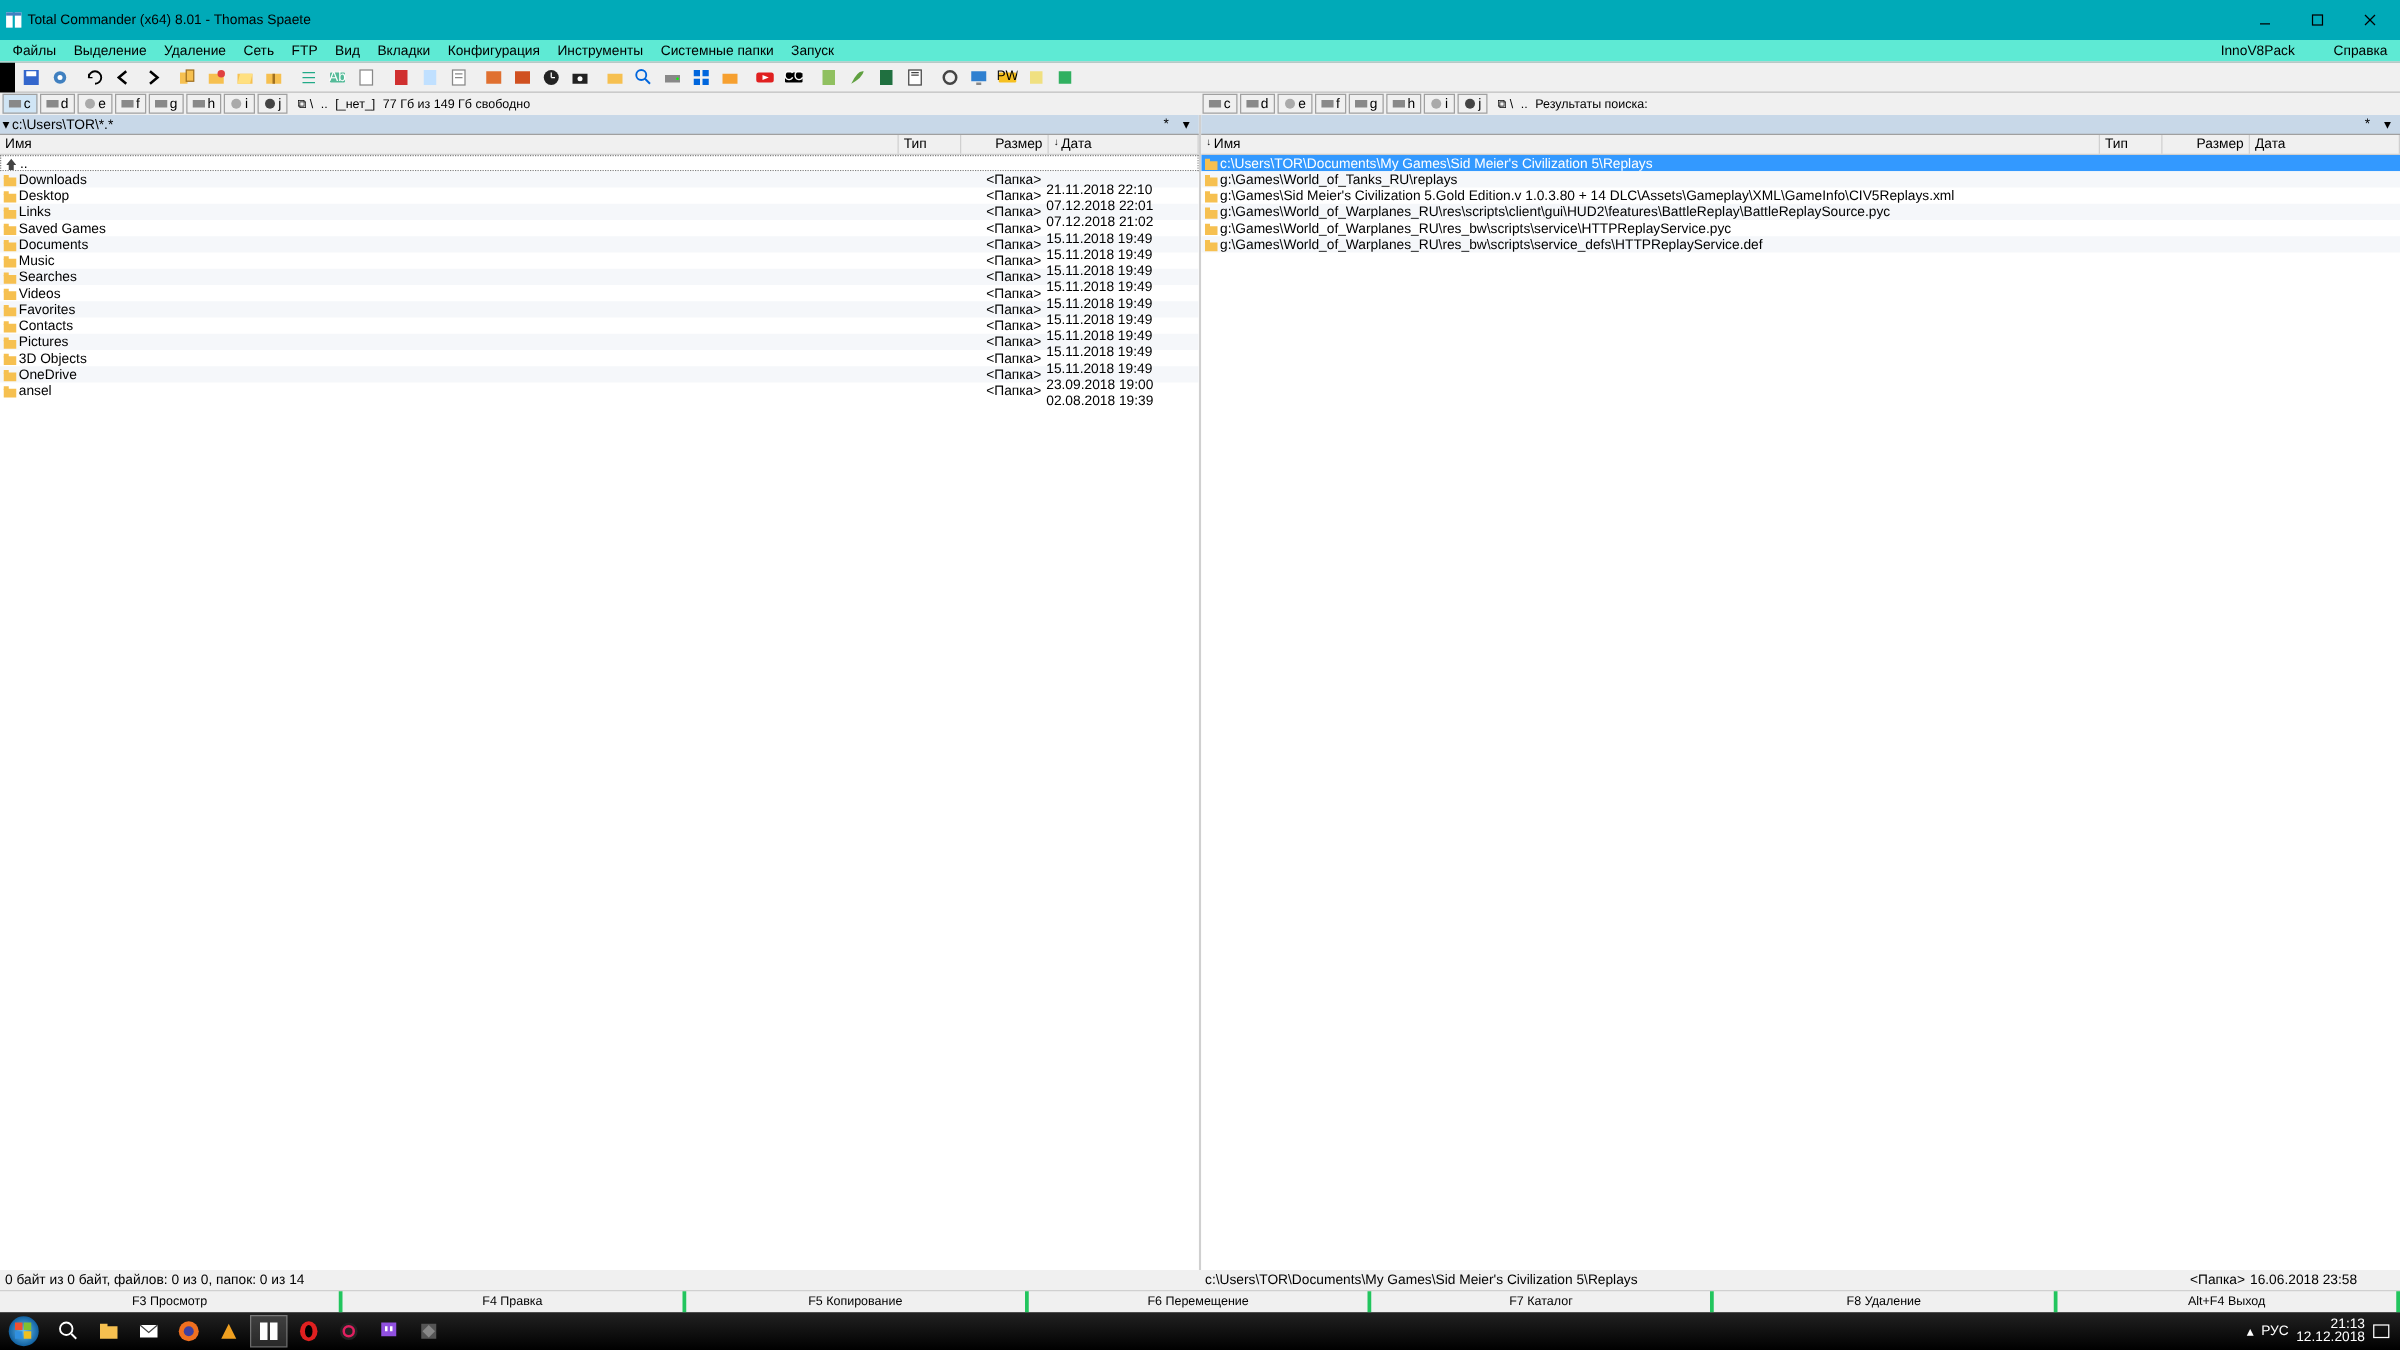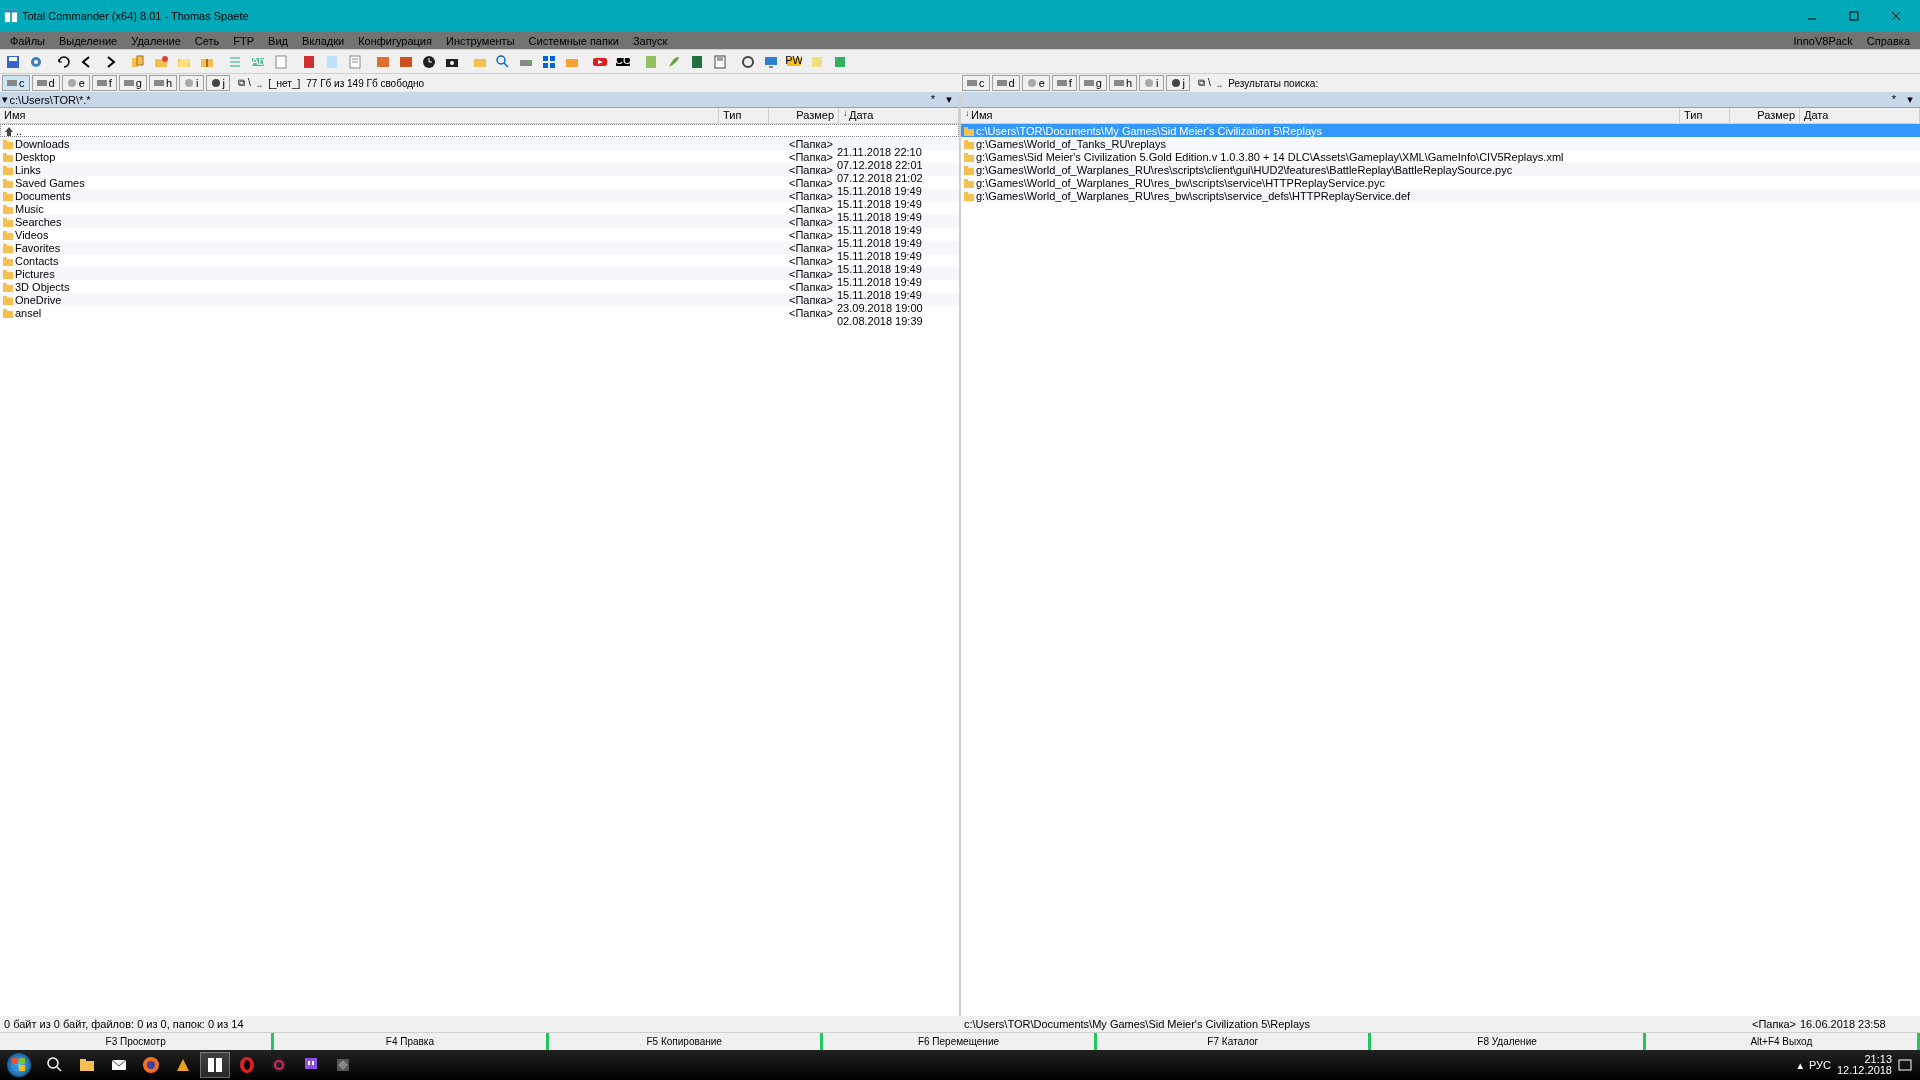--- a/index.html
+++ b/index.html
@@ -2,24 +2,24 @@
 <html><head>
 <meta charset="utf-8">
 <style>
 * { margin: 0; padding: 0; box-sizing: border-box; font-family: Tahoma, sans-serif; font-size: 11px; }
 body { width: 1920px; height: 1080px; overflow: hidden; background: #000; display: flex; flex-direction: column; }
 .titlebar { height: 23px; background: #00aab8; display: flex; align-items: center; color: #000; padding: 16px 4px; }
 .titlebar-icon { width: 14px; height: 14px; margin-right: 4px; }
 .titlebar-text { flex: 1; font-size: 11px; }
 .titlebar-btns { display: flex; gap: 2px; }
 .titlebar-btn { width: 40px; height: 20px; display: flex; align-items: center; justify-content: center; cursor: pointer; }
-.menubar { height: 18px; background: #737373; border-bottom: 1px solid #d0d0d0; display: flex; align-items: center; padding: 0 4px; gap: 2px; }
-.menubar .right { margin-left: auto; display: flex; gap: 2px; }
+.menubar { height: 18px; background: #5eead4; border-bottom: 1px solid #d0d0d0; display: flex; align-items: center; padding: 0 4px; gap: 2px; }
+.menubar .right { margin-left: auto; display: flex; gap: 19px; }
 .menu-item { padding: 2px 6px; cursor: pointer; }
-.toolbar { height: 24px; background: #f0f0f0; border-bottom: 1px solid #d0d0d0; display: flex; align-items: center; padding: 0 2px; gap: 1px; }
+.toolbar { height: 24px; background: #f0f0f0; border-bottom: 1px solid #d0d0d0; display: flex; align-items: center; padding: 0 2px; gap: 1px; margin-left: 12px; }
 .tbtn { width: 22px; height: 22px; display: flex; align-items: center; justify-content: center; cursor: pointer; border: 1px solid transparent; }
 .tsep { width: 4px; }
 .drivebar { height: 18px; background: #f0f0f0; display: flex; }
 .drivebar-half { flex: 1; display: flex; align-items: center; padding: 0 2px; gap: 2px; }
 .drive-btn { height: 16px; padding: 0 4px; display: flex; align-items: center; gap: 2px; border: 1px solid #a0a0a0; background: #f0f0f0; cursor: pointer; font-size: 10px; }
 .drive-btn.active { background: #d0e5f5; }
 .drive-icon { width: 10px; height: 10px; }
 .drive-select { margin-left: 6px; font-size: 10px; }
 .drive-info { margin-left: 4px; font-size: 10px; }
 .panels { flex: 1; display: flex; background: #fff; }

